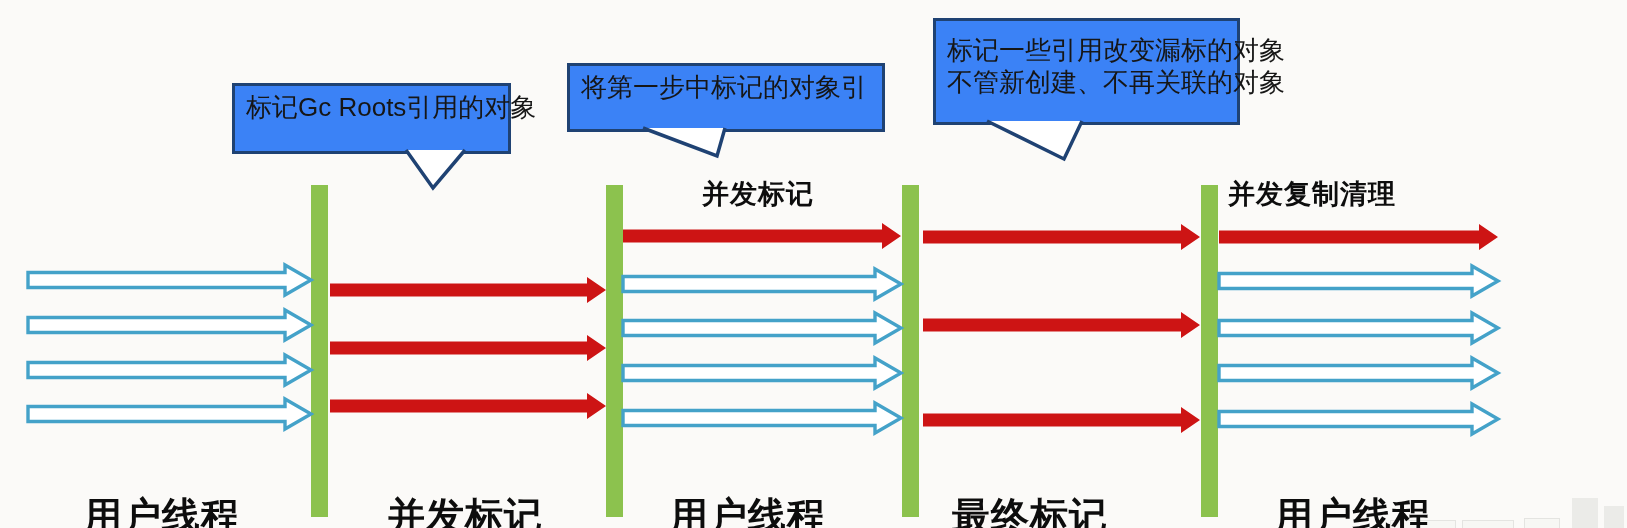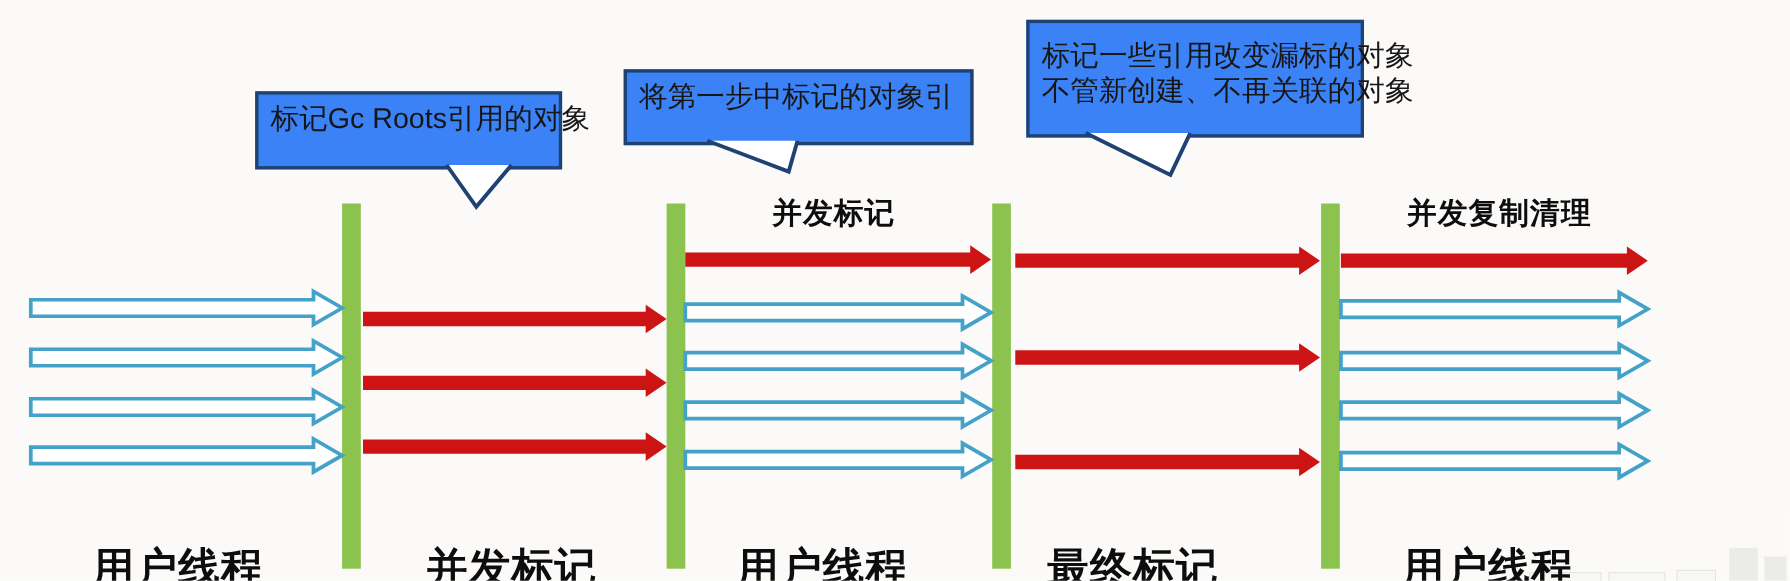--- a/index.html
+++ b/index.html
@@ -81,21 +81,21 @@
       <polygon points="1219,411.5 1472,411.5 1472,404 1498,419 1472,434 1472,426.5 1219,426.5" fill="#ffffff" stroke="#44a2c9" stroke-width="3.4" stroke-linejoin="miter"></polygon>
     </svg>
 
   <div class="plabel bottom" style="left:162px">用户线程</div>
   <div class="plabel bottom" style="left:465px">并发标记</div>
   <div class="plabel bottom" style="left:748px">用户线程</div>
   <div class="plabel bottom" style="left:1030px">最终标记</div>
   <div class="plabel bottom" style="left:1353px">用户线程</div>
 
   <div class="plabel top" style="left:758px">并发标记</div>
-  <div class="plabel top" style="left:1363px">并发复制清理</div>
+  <div class="plabel top" style="left:1312px">并发复制清理</div>
 
   <div class="callout" style="left:232px;top:83px;width:279px;height:71px">
     <div>标记Gc Roots引用的对象</div>
   </div>
   <svg class="tail" style="left:404px;top:150px" width="66" height="46">
     <path d="M2,0 L29,38 L61,0"></path>
   </svg>
 
   <div class="callout" style="left:567px;top:63px;width:318px;height:69px">
     <div>将第一步中标记的对象引</div>

